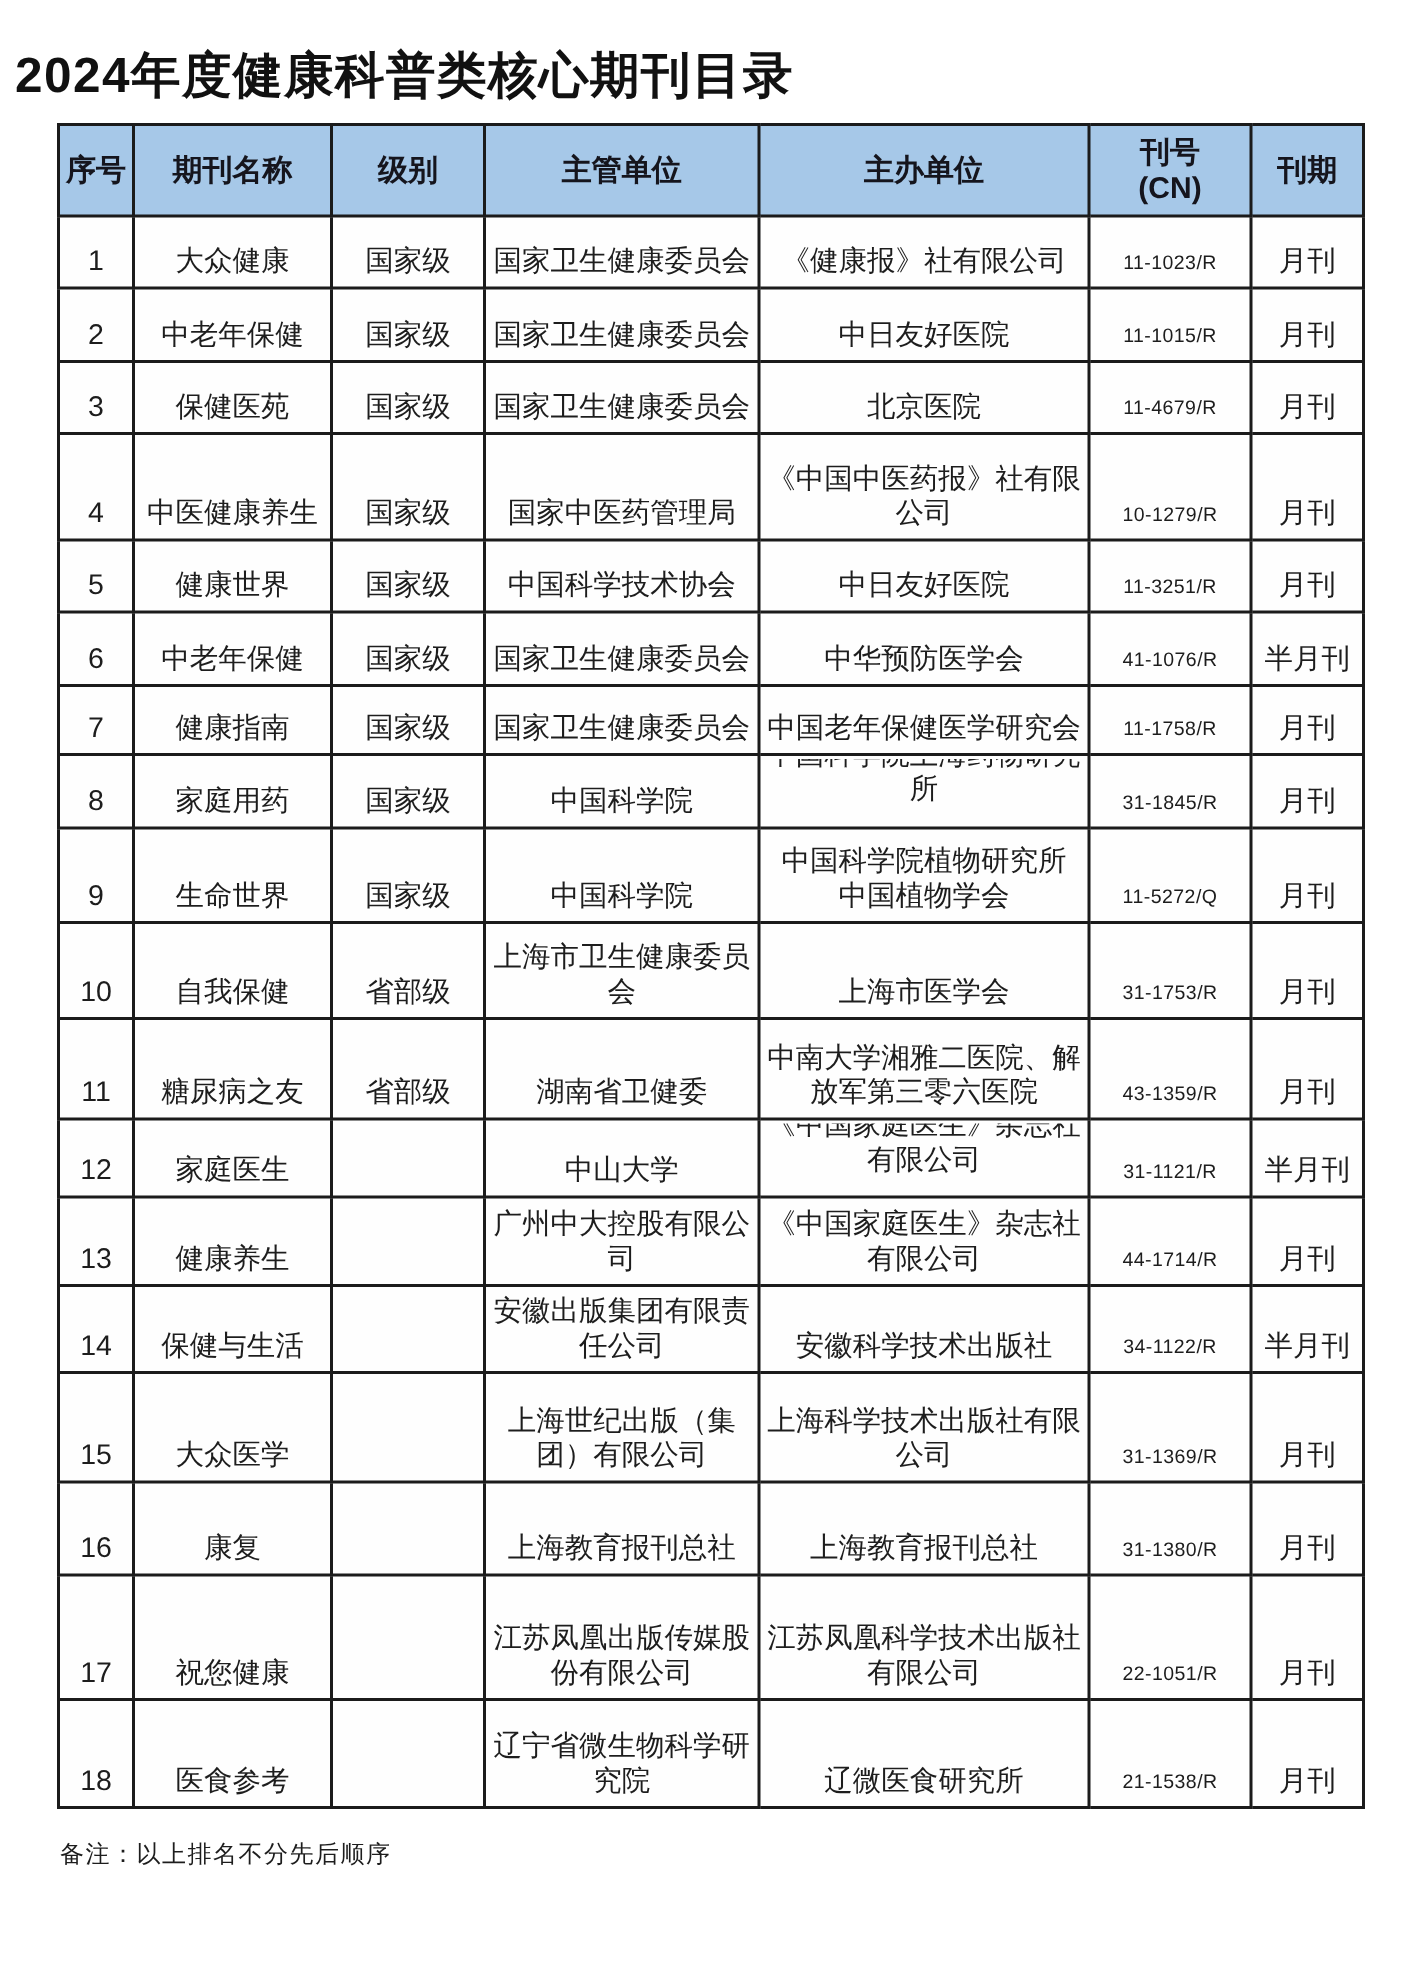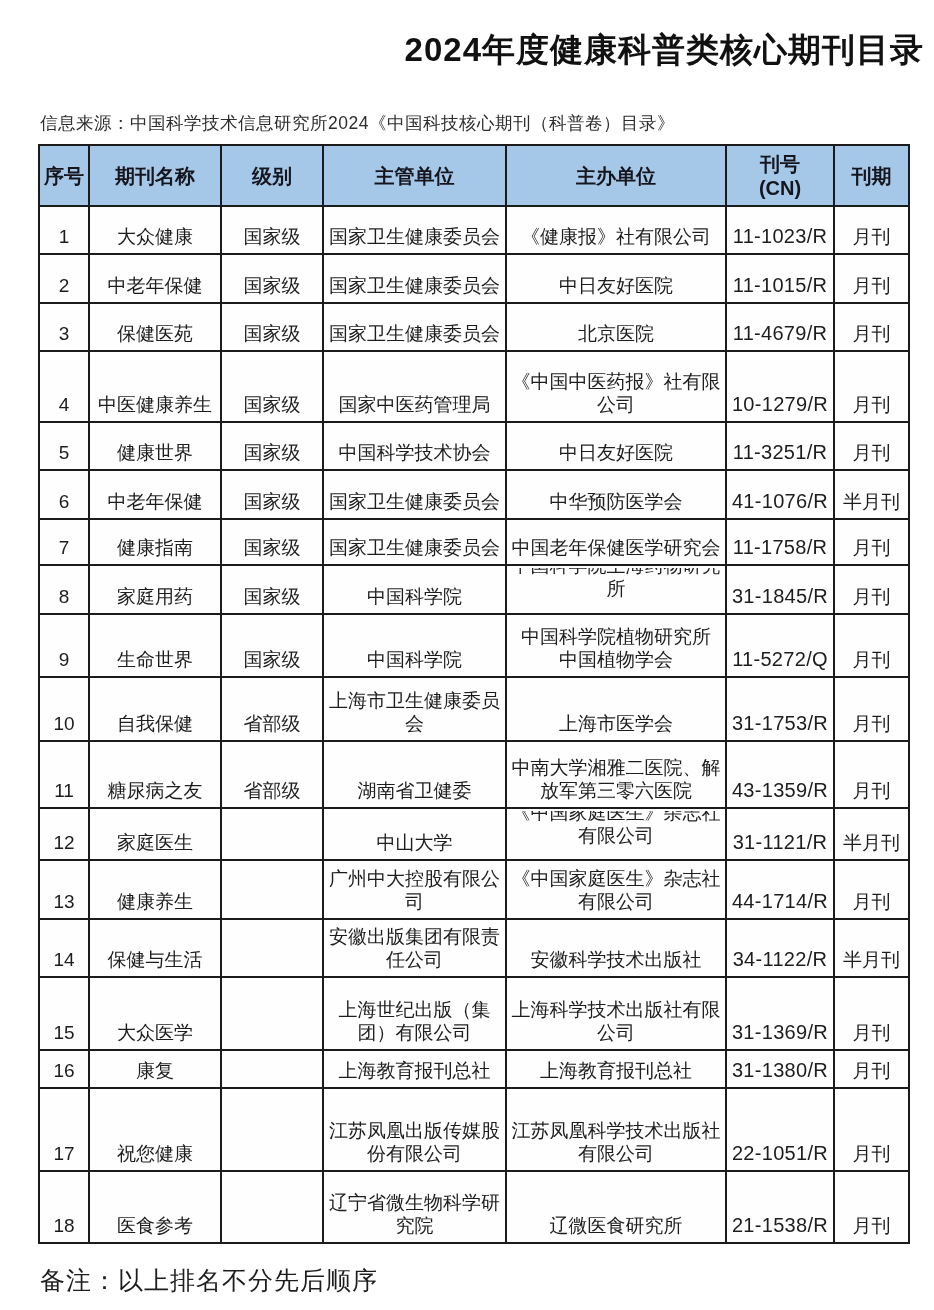--- a/index.html
+++ b/index.html
@@ -5,21 +5,21 @@
   html,body { margin:0; padding:0; }
   body {
     width:934px; height:1310px;
     background:#ffffff;
     font-family:"Liberation Sans", sans-serif;
     color:#1d1d1d;
     overflow:hidden;
   }
   .page-title {
     margin:28px 10px 0;
-    text-align:right;
+    text-align:left;
     font-size:33px;
     font-weight:bold;
     letter-spacing:1px;
     color:#111111;
   }
   .source-line {
     margin:38px 0 0 40px;
     font-size:17.5px;
     color:#2d2d2d;
     letter-spacing:0.5px;
@@ -45,68 +45,67 @@
     white-space:pre-line;
     line-height:24px;
     color:#15151d;
   }
   td {
     vertical-align:bottom;
     font-size:19px;
     background:#fefefe;
   }
   .cw { padding:0 4px 5px; line-height:23px; }
-  td.cell-cn .cw { font-size:20px; letter-spacing:0.3px; }
+  td.cell-cn .cw { font-size:13px; letter-spacing:0.3px; }
   
   tbody tr:nth-child(1){height:48px}
   tbody tr:nth-child(2){height:49px}
   tbody tr:nth-child(3){height:48px}
   tbody tr:nth-child(4){height:71px}
   tbody tr:nth-child(5){height:48px}
   tbody tr:nth-child(6){height:49px}
   tbody tr:nth-child(7){height:46px}
   tbody tr:nth-child(8){height:49px}
   tbody tr:nth-child(9){height:63px}
   tbody tr:nth-child(10){height:64px}
   tbody tr:nth-child(11){height:67px}
   tbody tr:nth-child(12){height:52px}
   tbody tr:nth-child(13){height:59px}
   tbody tr:nth-child(14){height:58px}
   tbody tr:nth-child(15){height:73px}
-  tbody tr:nth-child(16){height:38px}
+  tbody tr:nth-child(16){height:62px}
   tbody tr:nth-child(17){height:83px}
   tbody tr:nth-child(18){height:72px}
   
   tbody tr:nth-child(8) td:nth-child(5) .cw {
     position:relative; overflow:hidden; height:45px; padding:0;
   }
   tbody tr:nth-child(8) td:nth-child(5) .t {
     position:absolute; top:-14px; left:4px; right:4px; display:block; line-height:23px;
   }
   tbody tr:nth-child(12) td:nth-child(5) .cw {
     position:relative; overflow:hidden; height:48px; padding:0;
   }
   tbody tr:nth-child(12) td:nth-child(5) .t {
     position:absolute; top:-10px; left:4px; right:4px; display:block; line-height:23px;
   }
   .footnote {
     margin:20px 0 0 40px;
-    font-size:25px;
+    font-size:16px;
     color:#1d1d1d;
     letter-spacing:1px;
   }
 </style>
 </head>
 <body>
 
 <div class="page">
 
   <h1 class="page-title">2024年度健康科普类核心期刊目录</h1>
 
-  <div class="source-line">信息来源：中国科学技术信息研究所2024《中国科技核心期刊（科普卷）目录》</div>
 
   <table class="journal-table">
     <colgroup>
       <col style="width:50px">
         <col style="width:132px">
         <col style="width:102px">
       <col style="width:183px">
         <col style="width:220px">
         <col style="width:108px">
       <col style="width:75px">

